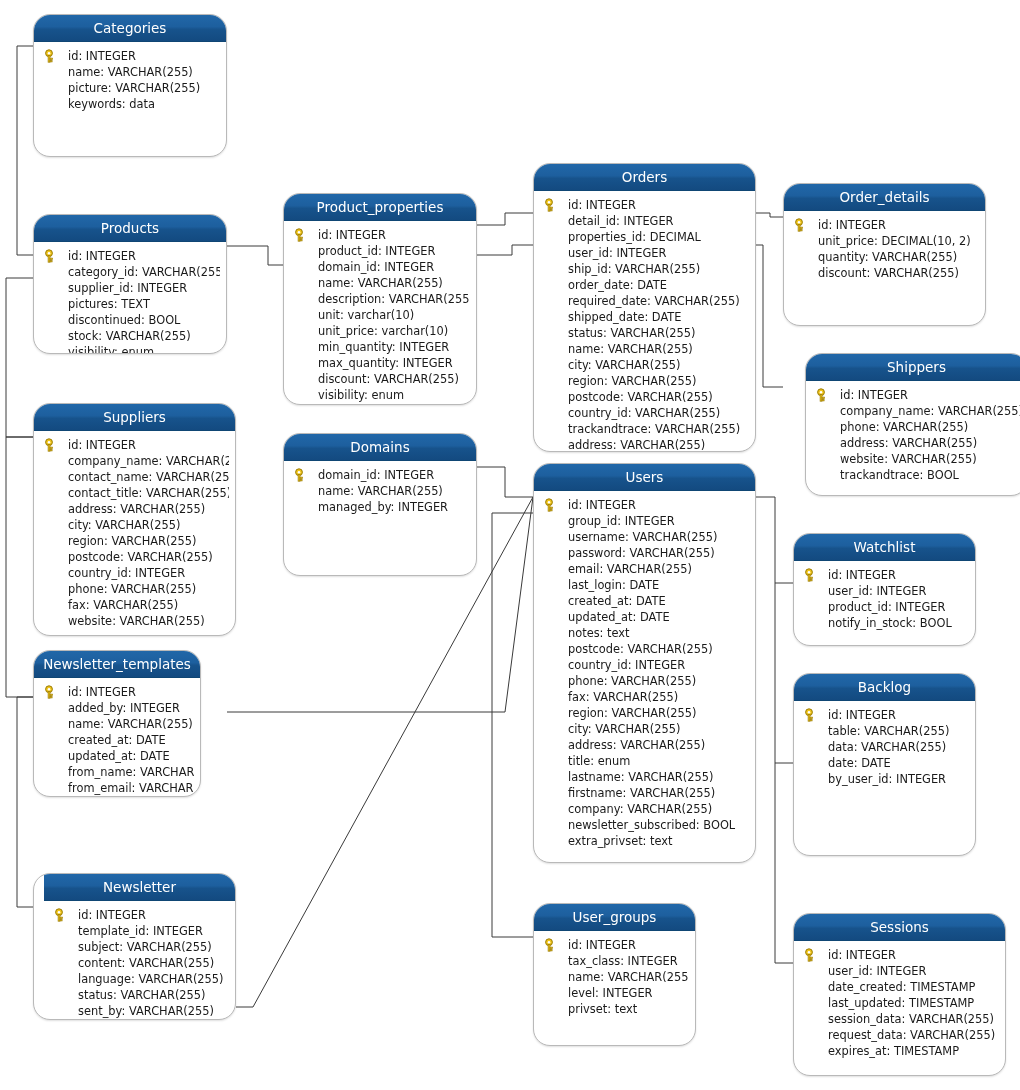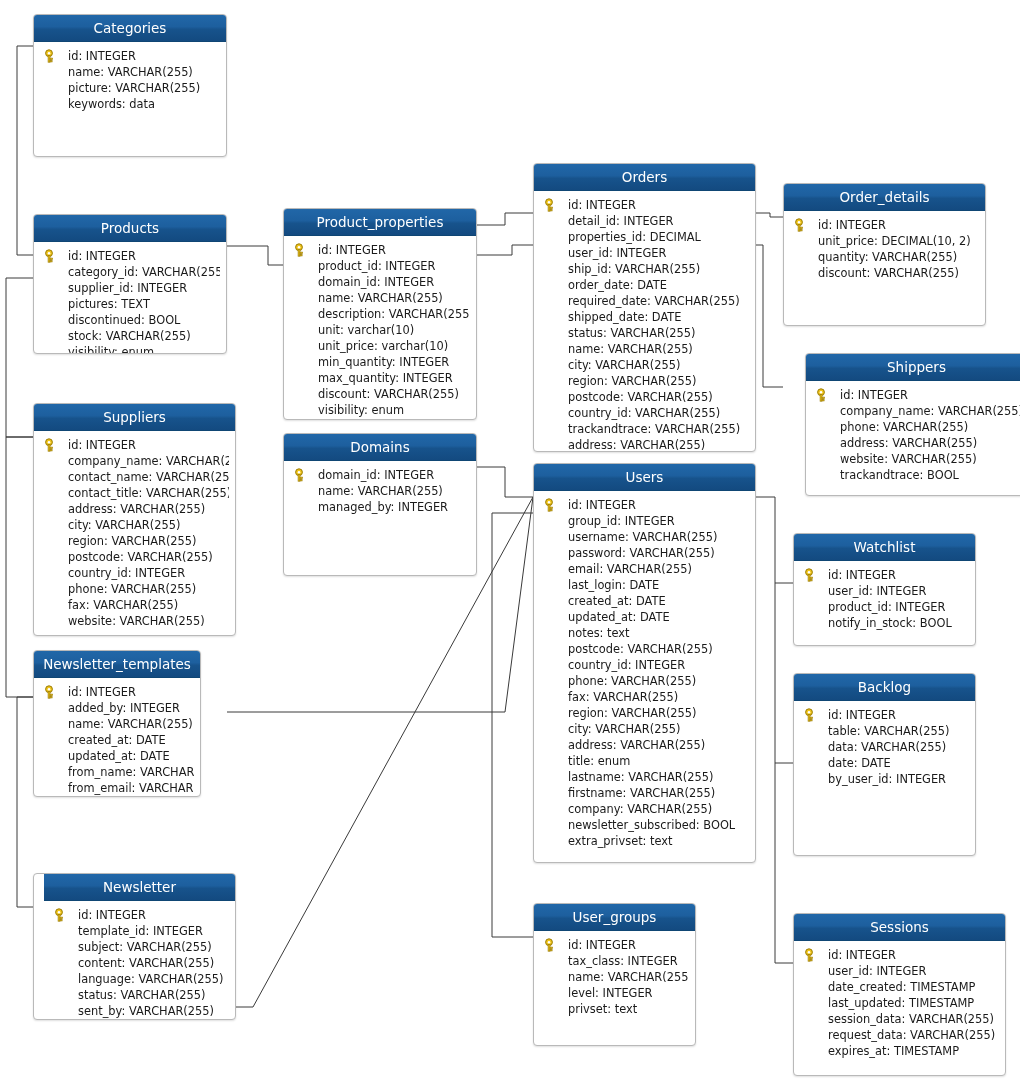--- a/index.html
+++ b/index.html
@@ -22,21 +22,21 @@
     top: 0;
     width: 1020px;
     height: 1090px;
     pointer-events: none;
   }
   .entity {
     position: absolute;
     box-sizing: border-box;
     background: #ffffff;
     border: 1px solid #b9b9b9;
-    border-radius: 4px;
+    border-radius: 17px;
     box-shadow: 0 1px 2px rgba(0,0,0,0.13);
     overflow: hidden;
   }
   .entity-header {
     height: 26px;
     line-height: 26px;
     text-align: center;
     color: #ffffff;
     font-size: 13.5px;
     background: linear-gradient(to bottom, #2167a8 0%, #1d5f9e 45%, #17538c 55%, #134a80 100%);
@@ -190,21 +190,21 @@
                 </svg></span><span>id: INTEGER</span></li>
             <li class="field"><span>template_id: INTEGER</span></li>
             <li class="field"><span>subject: VARCHAR(255)</span></li>
             <li class="field"><span>content: VARCHAR(255)</span></li>
             <li class="field"><span>language: VARCHAR(255)</span></li>
             <li class="field"><span>status: VARCHAR(255)</span></li>
             <li class="field"><span>sent_by: VARCHAR(255)</span></li>
           </ul>
         </div>
       </div>
-      <div class="entity" style="left: 283px; top: 208px; width: 194px; height: 212px;">
+      <div class="entity" style="left: 283px; top: 193px; width: 194px; height: 212px;">
         <div class="entity-header">Product_properties</div>
         <div class="entity-body">
           <ul class="field-list">
             <li class="field"><span class="key-icon"><svg viewBox="0 0 14 14" width="14" height="14">
                   <circle cx="5" cy="4.2" r="3.4" fill="#f0c419" stroke="#9a7c08" stroke-width="1"></circle>
                   <circle cx="5" cy="4.2" r="1.25" fill="#ffffff"></circle>
                   <rect x="4.1" y="6.6" width="1.9" height="6.6" fill="#f0c419" stroke="#9a7c08" stroke-width="0.7"></rect>
                   <rect x="6" y="9.1" width="2.5" height="1.5" fill="#f0c419" stroke="#9a7c08" stroke-width="0.7"></rect>
                   <rect x="6" y="11.5" width="2.1" height="1.4" fill="#f0c419" stroke="#9a7c08" stroke-width="0.7"></rect>
                 </svg></span><span>id: INTEGER</span></li>

